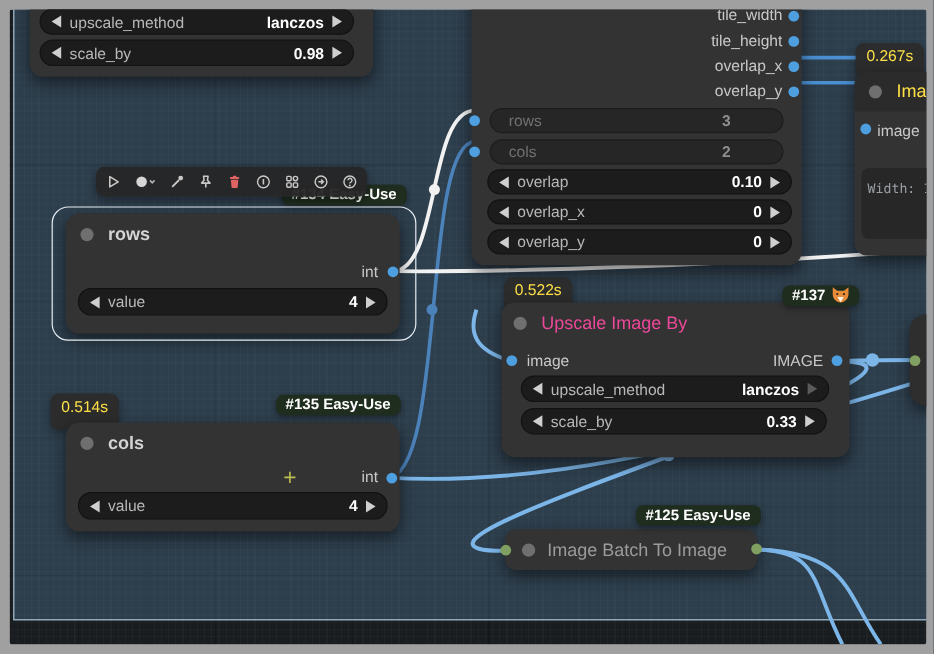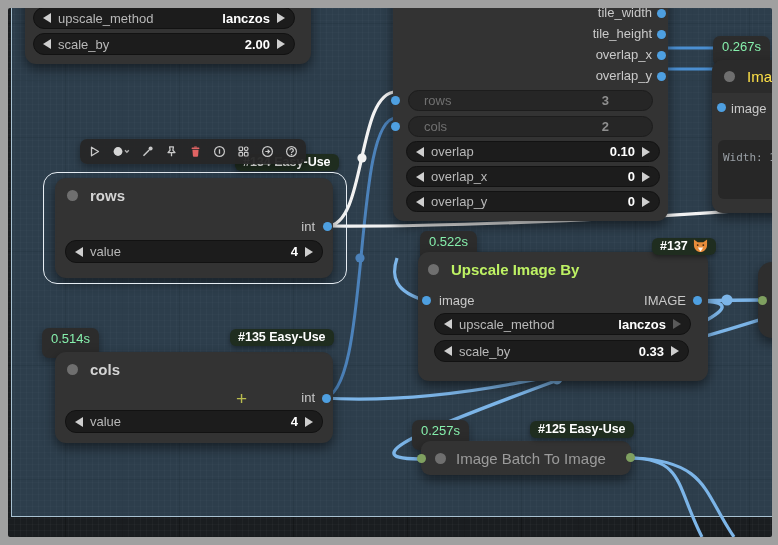--- a/index.html
+++ b/index.html
@@ -37,21 +37,21 @@
   .wlabel{font-size:13px;color:#b8b8b8;flex:1;white-space:nowrap;overflow:hidden}
   .wvalue{font-size:13px;color:#ffffff;font-weight:700;white-space:nowrap}
   .arr{width:0;height:0;border-top:5px solid transparent;border-bottom:5px solid transparent;flex:0 0 auto}
   .arr.l{border-right:8px solid #cfcfcf}
   .arr.r{border-left:8px solid #cfcfcf}
   .arr.dim{border-left-color:#5a5a5a}
   .pill.greyed{background:#262626;border-color:#1d1d1d}
   .pill.greyed .wlabel{color:#707070;padding-left:6px}
   .pill.greyed .wvalue{color:#8f8f8f;font-weight:600;margin-right:34px}
 
-  .chip{position:absolute;z-index:2;background:#2c2c2c;border-radius:7px;color:#86efac;font-size:13px;
+  .chip{position:absolute;z-index:2;background:#2c2c2c;border-radius:7px;color:#fde047;font-size:13px;
     padding:3px 9px 12px;box-shadow:0 3px 8px rgba(0,0,0,.35)}
   .badge{position:absolute;z-index:3;background:var(--badge_bg);border-radius:6px;color:#fff;font-weight:700;
     font-size:12.5px;padding:1px 8px 2px;box-shadow:0 2px 5px rgba(0,0,0,.4);display:flex;align-items:center;gap:5px;white-space:nowrap}
   .outline{position:absolute;z-index:4;border:1.5px solid #e6edf3;border-radius:14px;pointer-events:none}
   .toolbar{position:absolute;z-index:4;background:rgba(38,38,38,.96);border-radius:7px;display:flex;
     align-items:center;padding:0 8px;height:25px;gap:11px;box-shadow:0 3px 8px rgba(0,0,0,.4)}
   .tico{display:flex;align-items:center;justify-content:center}
   .crosshair{position:absolute;z-index:5;color:var(--crosshair);font-size:19px;font-weight:400;line-height:1}
   .mono{font-family:"DejaVu Sans Mono",monospace}
 </style>
@@ -84,21 +84,21 @@
   <div class="node" style="left:17px;top:-24px;width:286px;height:80px">
     <div class="pill" style="left:8px;top:23px;width:262px">
       <span class="arr l"></span>
       <span class="wlabel">upscale_method</span>
       <span class="wvalue">lanczos</span>
       <span class="arr r"></span>
     </div>
     <div class="pill" style="left:8px;top:49px;width:262px">
       <span class="arr l"></span>
       <span class="wlabel">scale_by</span>
-      <span class="wvalue">2.00</span>
+      <span class="wvalue">0.98</span>
       <span class="arr r"></span>
     </div>
   </div>
 
   <div class="node" style="left:385px;top:-52px;width:275px;height:265px">
     <span class="slabel" style="right:16px;top:49px">tile_width</span>
     <span class="slabel" style="right:16px;top:70px">tile_height</span>
     <span class="slabel" style="right:16px;top:91px">overlap_x</span>
     <span class="slabel" style="right:16px;top:112px">overlap_y</span>
     <span class="dot blue" style="right:2px;top:53px"></span>
@@ -162,43 +162,40 @@
     <svg width="15" height="14" viewBox="0 0 16 14">
           <path fill="#e88c3a" d="M1,0 L5,3 H11 L15,0 L15,6 C15,10.5 11.5,13.5 8,13.5 C4.5,13.5 1,10.5 1,6 Z"></path>
           <path fill="#ffffff" opacity="0.9" d="M8,13.2 L5.2,8.5 h5.6 Z"></path>
           <circle cx="5" cy="6" r="1" fill="#3a2410"></circle>
           <circle cx="11" cy="6" r="1" fill="#3a2410"></circle>
         </svg>
   </div>
   <div class="node" style="left:410px;top:244px;width:290px;height:129px">
     <div class="titlerow" style="padding-left:10px">
       <span class="cdot"></span>
-      <span class="ctitle" style="font-weight:700;color:#bef264">Upscale Image By</span>
+      <span class="ctitle" style="font-weight:400;color:#ec4899">Upscale Image By</span>
     </div>
     <span class="dot blue" style="left:4px;top:44px"></span>
     <span class="slabel" style="left:21px;top:41px">image</span>
     <span class="slabel" style="right:22px;top:41px">IMAGE</span>
     <span class="dot blue" style="right:6px;top:44px"></span>
     <div class="pill" style="left:16px;top:61px;width:257px">
       <span class="arr l"></span>
       <span class="wlabel">upscale_method</span>
       <span class="wvalue">lanczos</span>
       <span class="arr r dim"></span>
     </div>
     <div class="pill" style="left:16px;top:88px;width:255px">
       <span class="arr l"></span>
       <span class="wlabel">scale_by</span>
       <span class="wvalue">0.33</span>
       <span class="arr r"></span>
     </div>
   </div>
 
-  <div class="chip" style="left:404px;top:412px">
-    <span>0.257s</span>
-  </div>
   <div class="badge" style="left:522px;top:413px">
     <span>#125 Easy-Use</span>
   </div>
   <div class="node" style="left:413px;top:433px;width:210px;height:34px;border-radius:9px">
     <div class="titlerow" style="padding-left:14px;gap:10px">
       <span class="cdot"></span>
       <span class="ctitle" style="font-weight:400;color:#9b9b9b">Image Batch To Image</span>
     </div>
     <span class="dot green" style="left:-4px;top:13px"></span>
     <span class="dot green" style="right:-4px;top:12px"></span>

